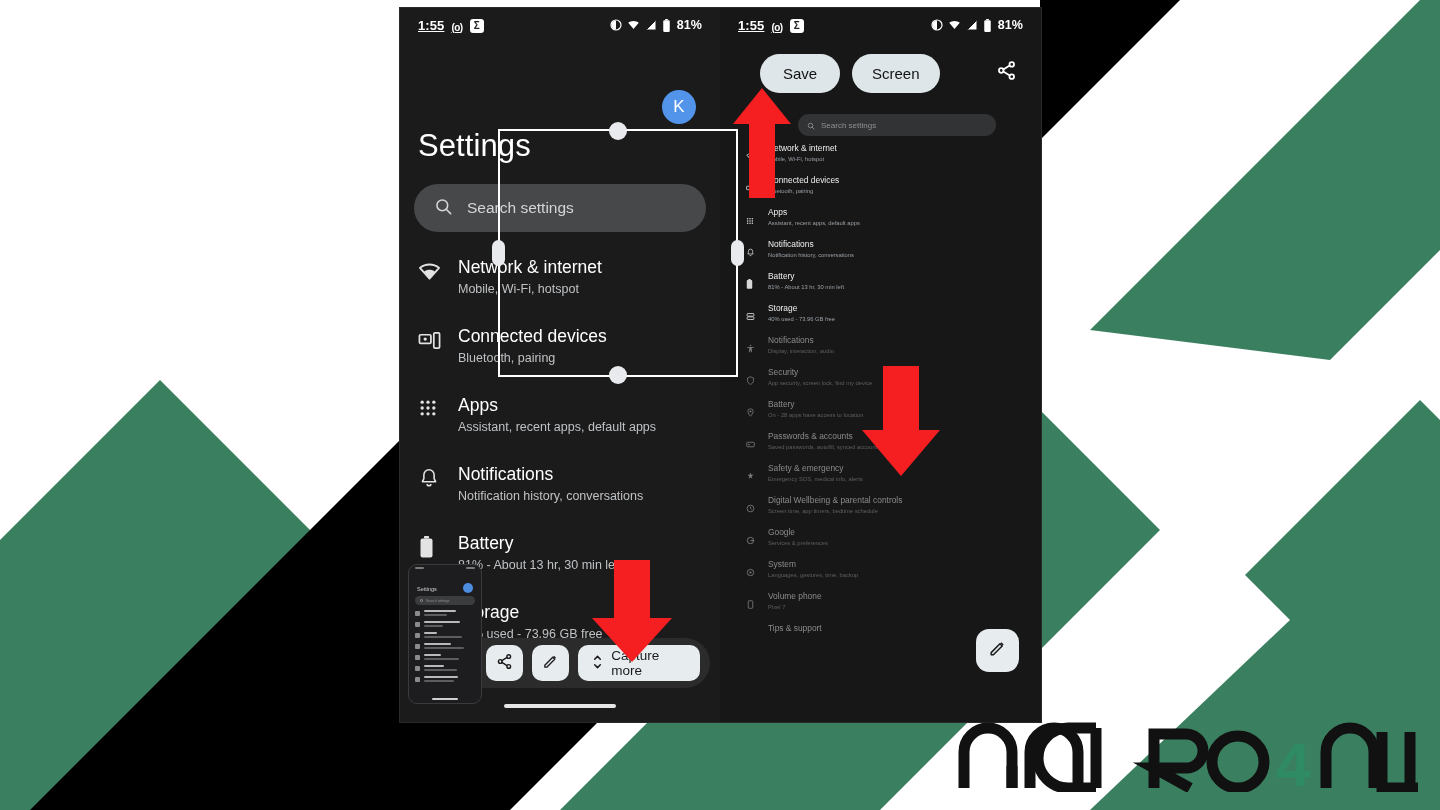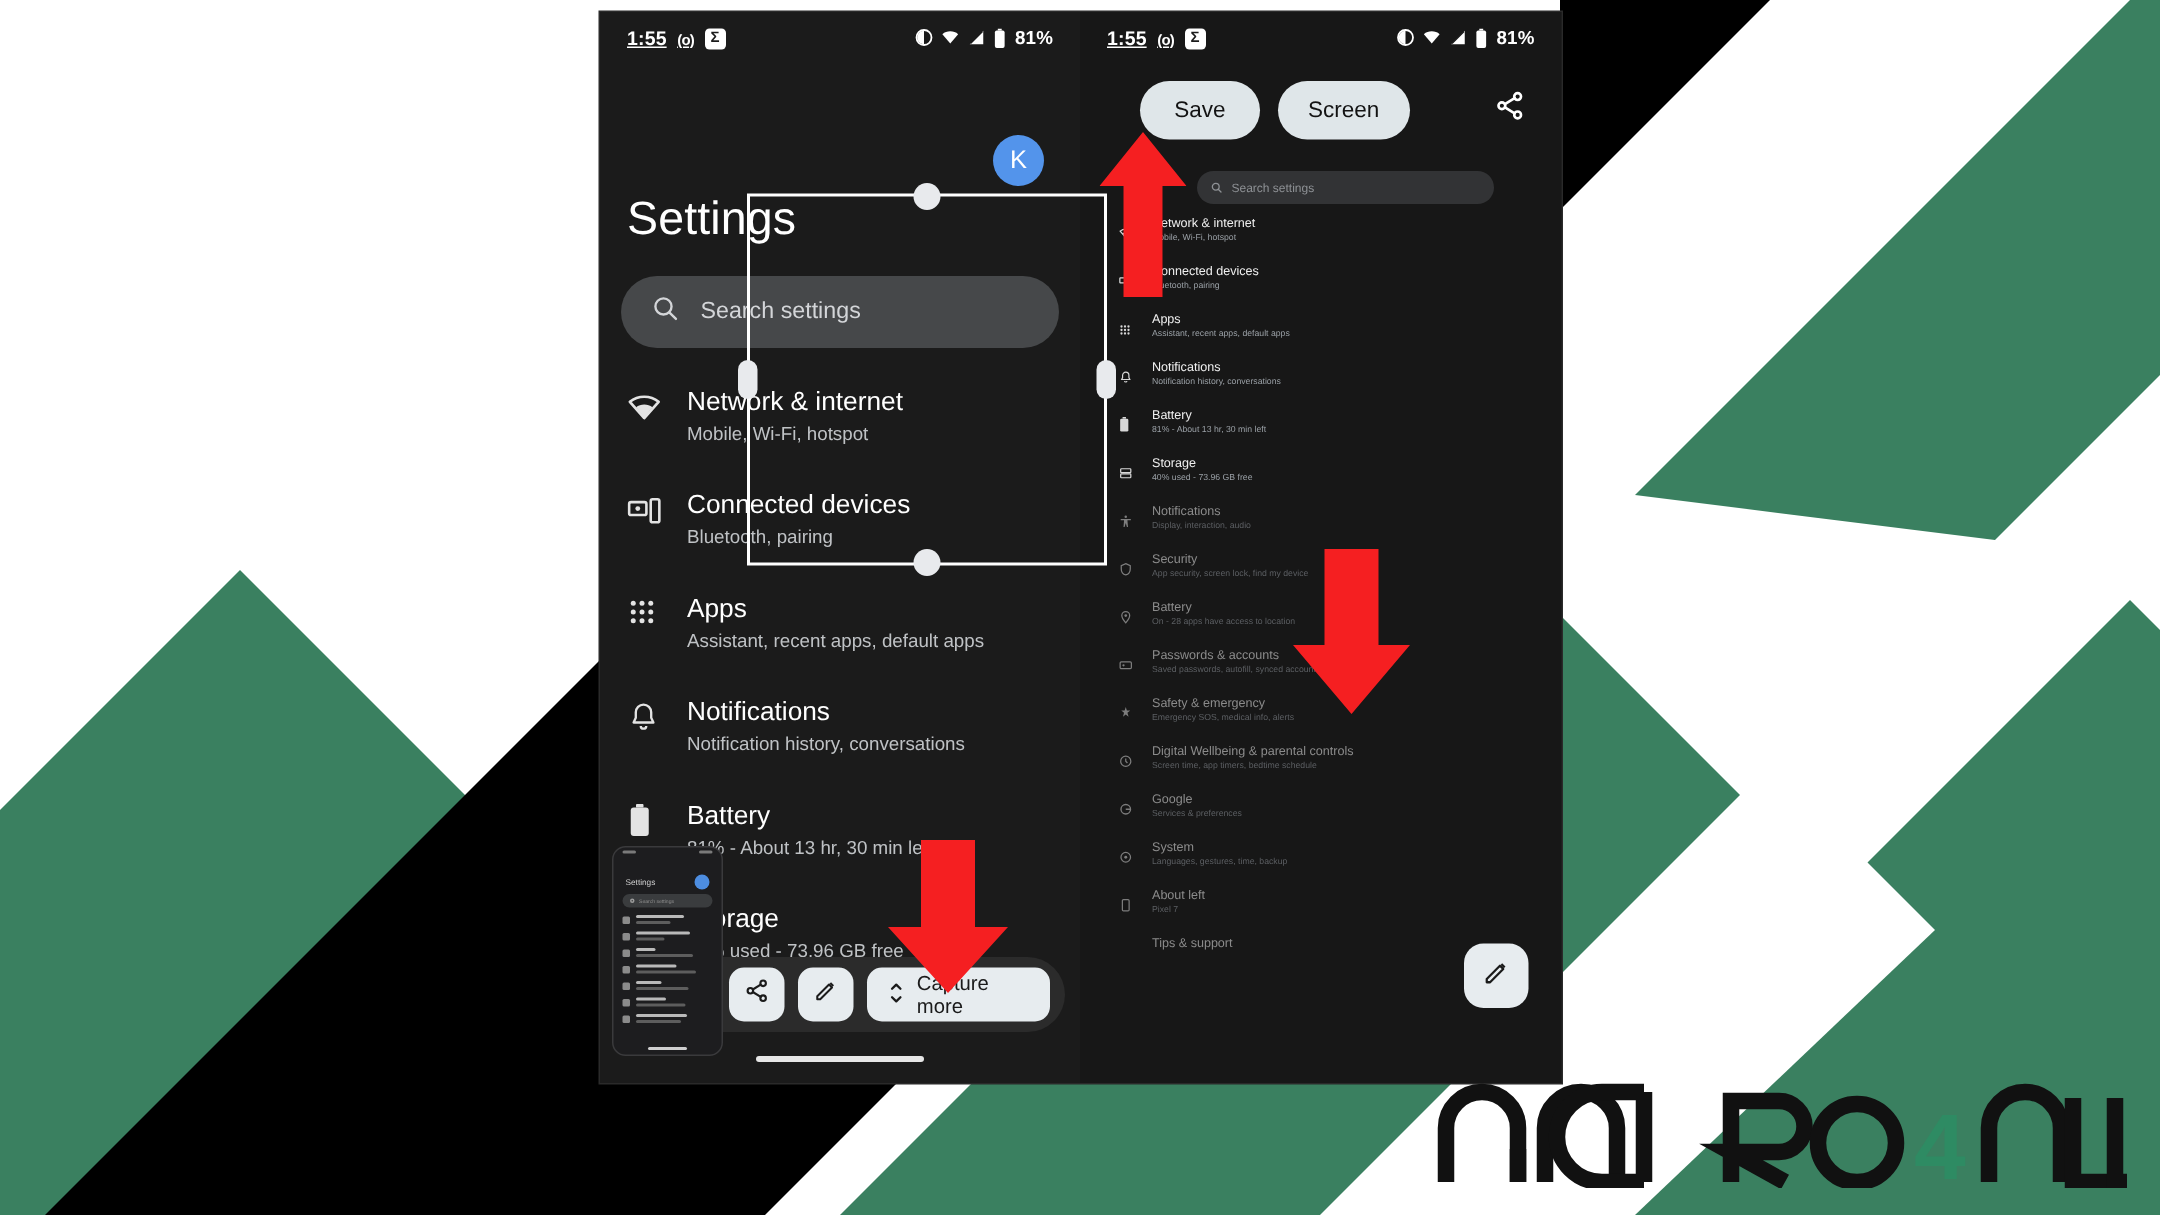--- a/index.html
+++ b/index.html
@@ -657,21 +657,21 @@
           <div>
             <div class="t1">System</div>
             <div class="t2">Languages, gestures, time, backup</div>
           </div>
         </div>
       <div class="rrow dim">
           <div class="ic"><svg width="9" height="9" viewBox="0 0 24 24">
               <rect x="6" y="2" width="12" height="20" rx="2" fill="none" stroke="currentColor" stroke-width="2.2"></rect>
             </svg></div>
           <div>
-            <div class="t1">About left</div>
+            <div class="t1">Volume phone</div>
             <div class="t2">Pixel 7</div>
           </div>
         </div>
       <div class="rrow dim">
           <div class="ic"></div>
           <div>
             <div class="t1">Tips &amp; support</div>
           </div>
         </div>
     </div>

